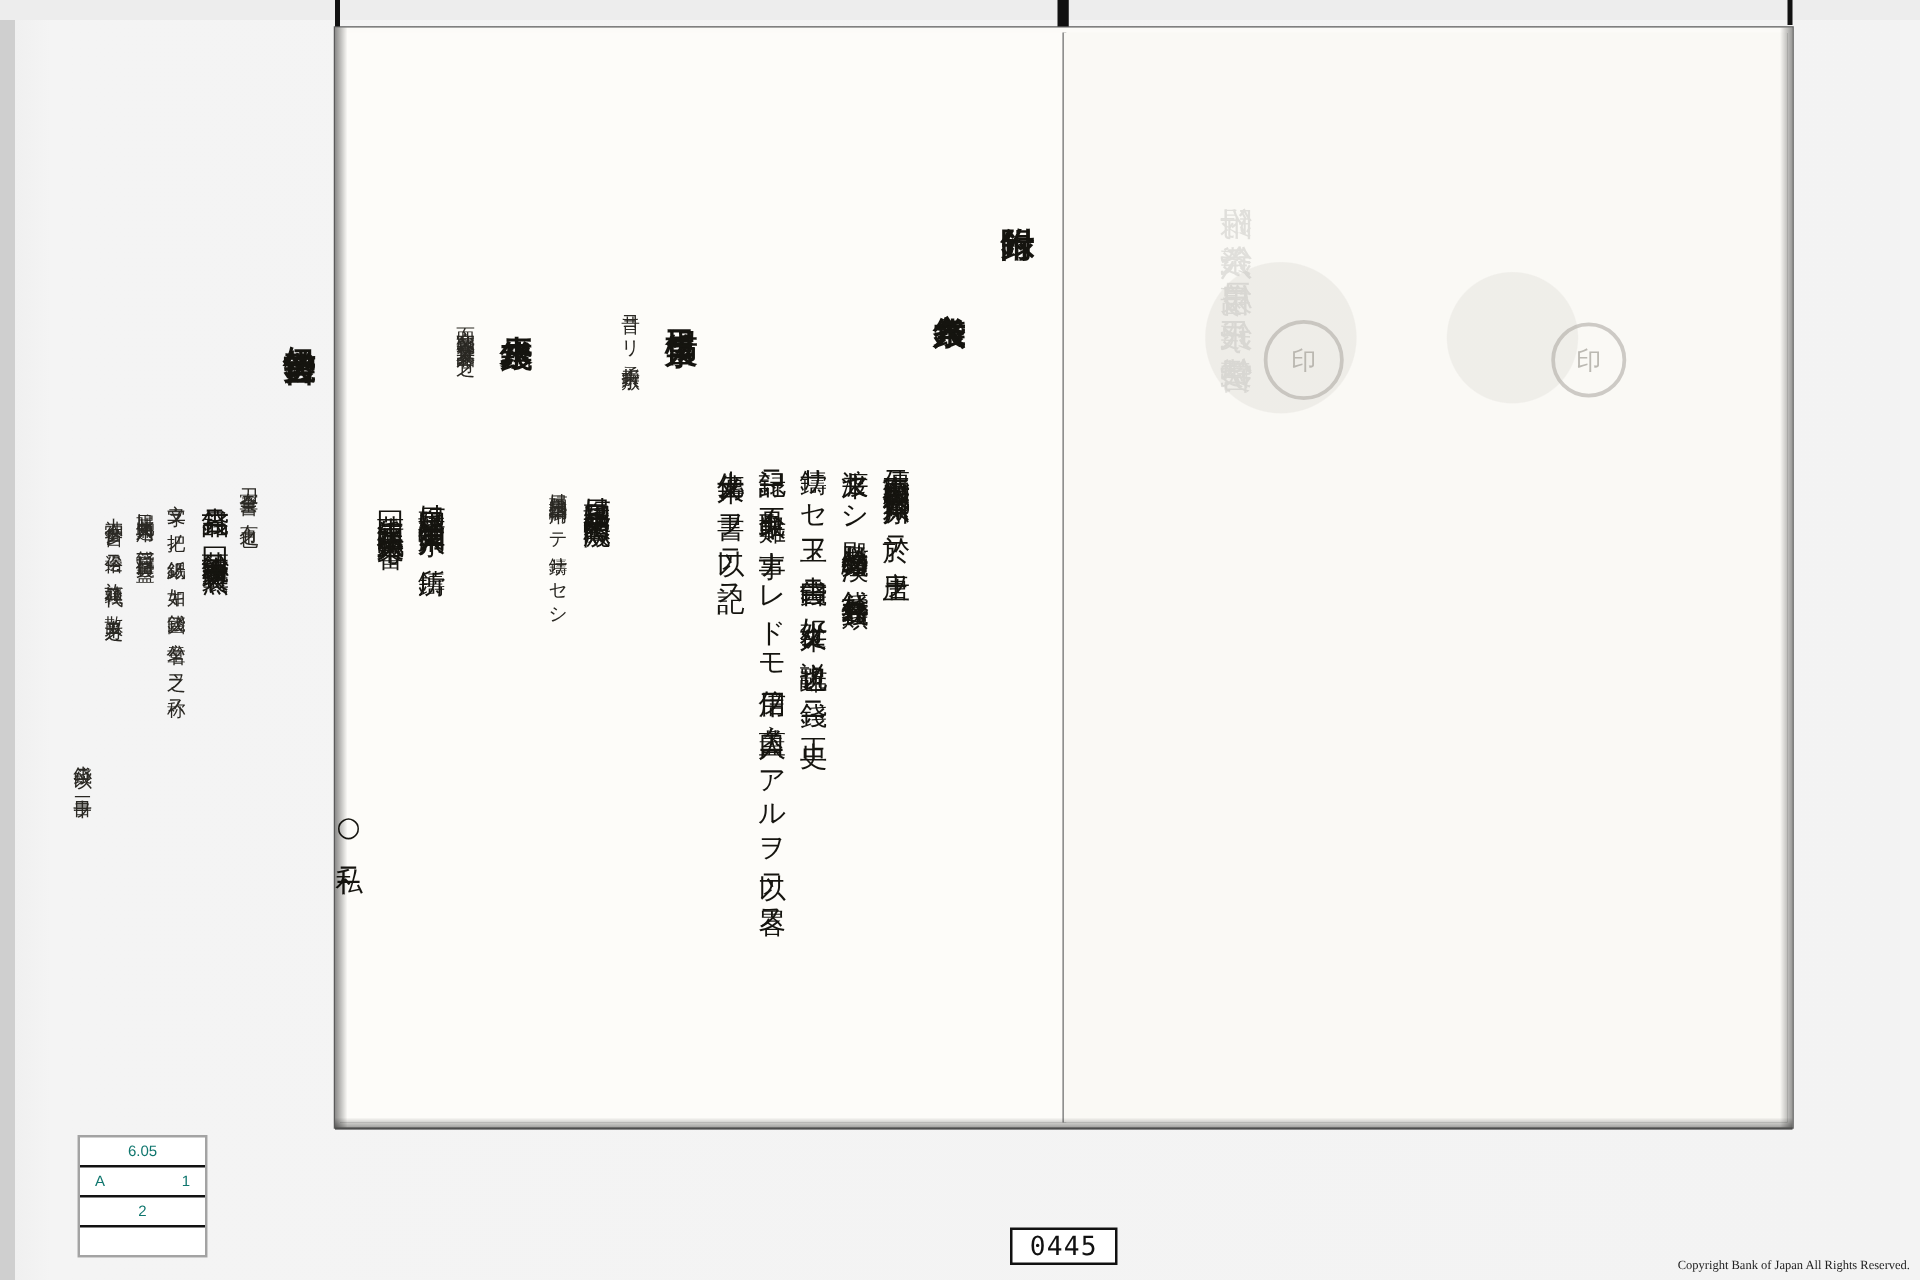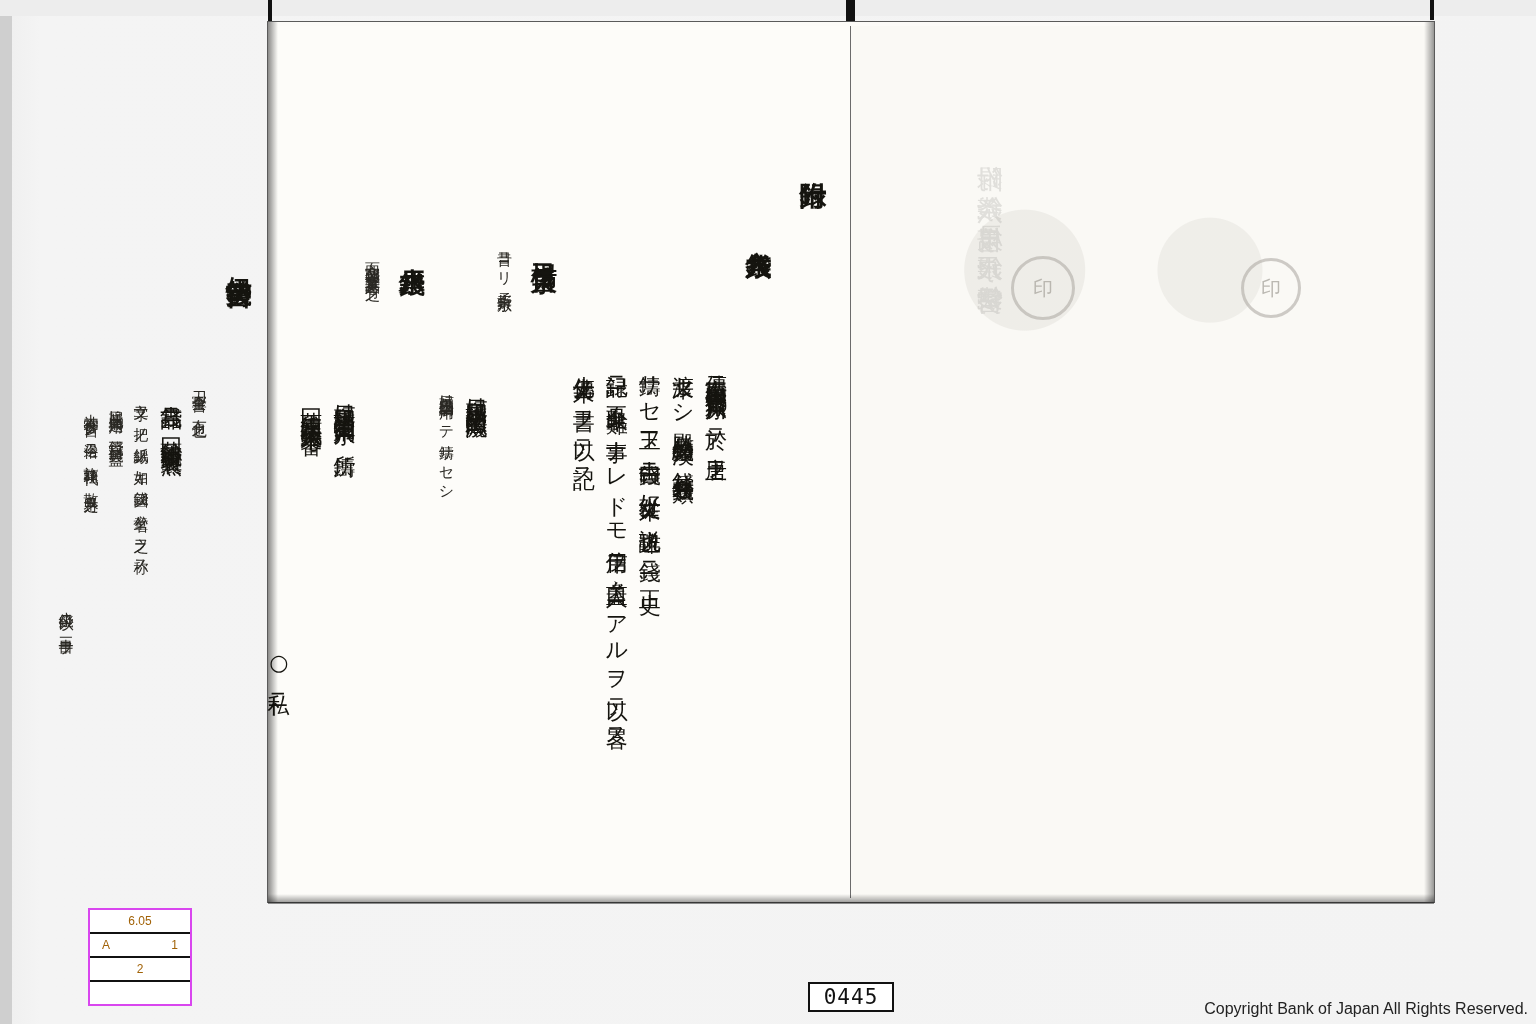--- a/index.html
+++ b/index.html
@@ -158,28 +158,28 @@
   }
   .col.small {
     font-size: 15px;
     padding-left: 6px;
     padding-top: 110px;
     color: #2a2823;
   }
   
   .label-card {
     position: absolute;
-    left: 88px;
+    left: 62px;
     top: 908px;
     width: 100px;
     background: #ffffff;
-    border: 2px solid #d946ef;
+    border: 2px solid #a3a3a3;
     font-family: "Liberation Sans", sans-serif;
     font-size: 12px;
-    color: #a16207;
+    color: #0f766e;
   }
   .label-card .row {
     height: 22px;
     border-bottom: 2px solid #111;
     display: flex;
     align-items: center;
     justify-content: center;
     position: relative;
   }
   .label-card .row:last-child { border-bottom: none; }
@@ -198,22 +198,22 @@
     justify-content: center;
     font-family: "DejaVu Sans Mono", monospace;
     font-size: 21px;
     letter-spacing: 1px;
     color: #111;
   }
   .copyright {
     position: absolute;
     right: 8px;
     bottom: 6px;
-    font-family: Liberation Sans, sans-serif;
-    font-size: 16px;
+    font-family: Liberation Serif, serif;
+    font-size: 10px;
     color: #222;
   }
   .edge-shadow-left {
     position: absolute;
     left: 268px; top: 22px;
     width: 10px; height: 880px;
     background: linear-gradient(to right, rgba(0,0,0,.45), rgba(0,0,0,0));
   }
   .edge-shadow-top {
     position: absolute;

